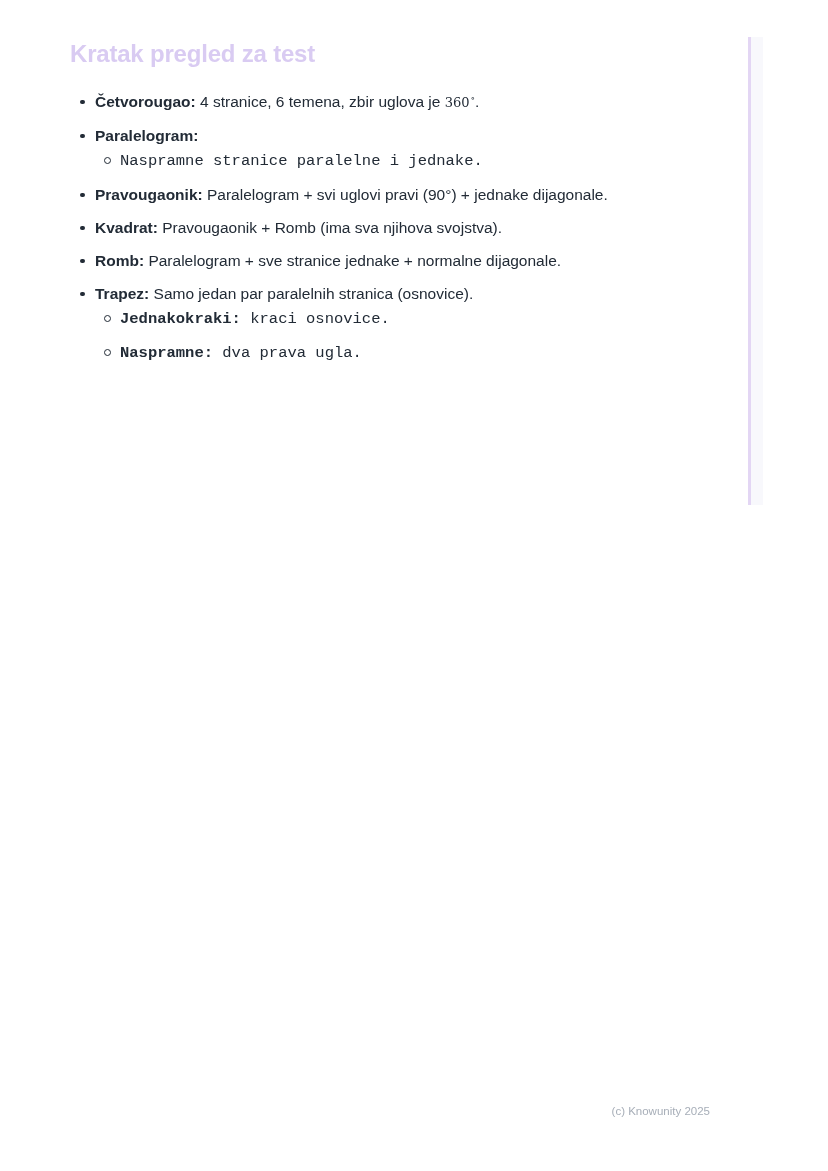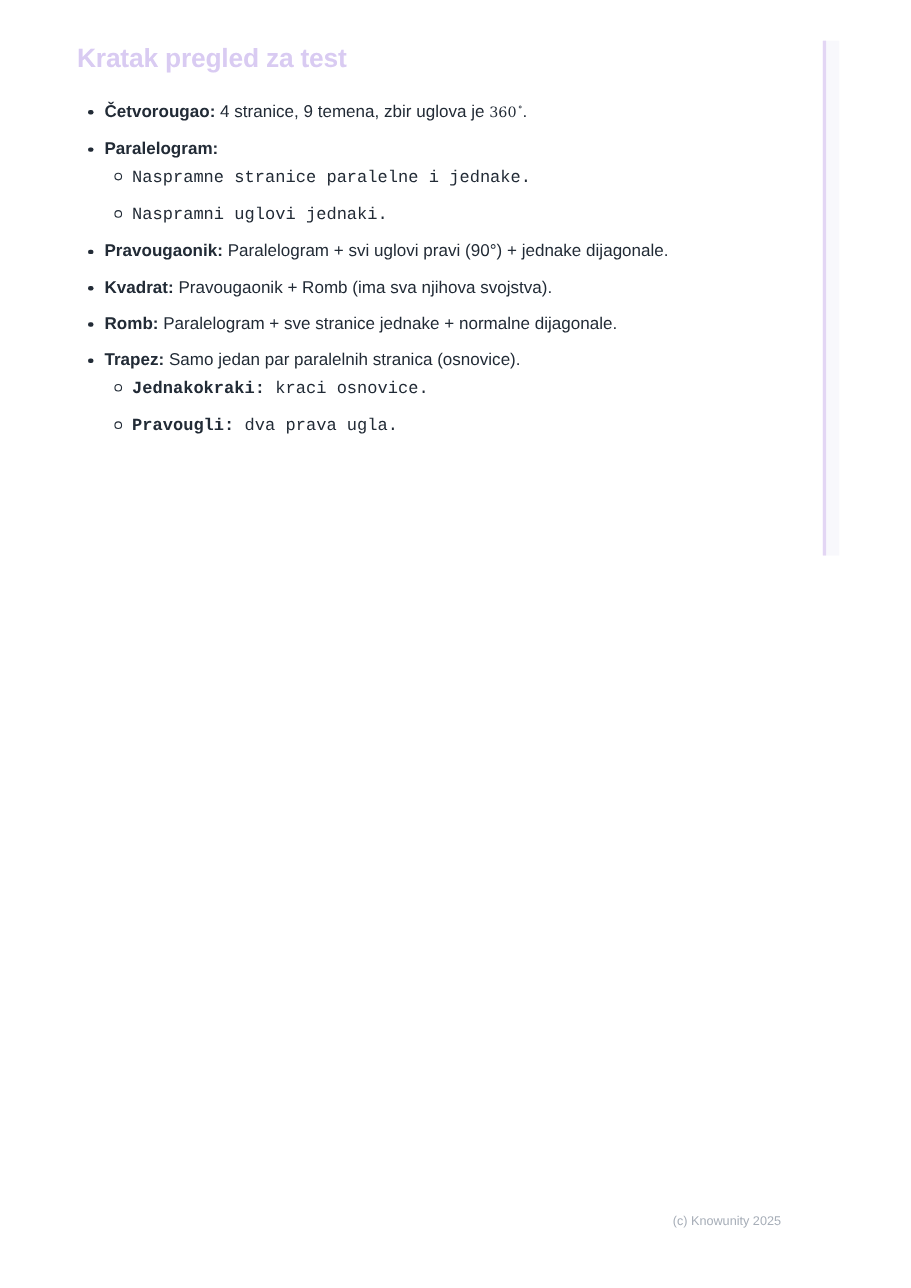--- a/index.html
+++ b/index.html
@@ -103,39 +103,38 @@
 <body>
 
 <div class="page">
 
   <div class="side-accent"></div>
 
   <h1 class="title">Kratak pregled za test</h1>
 
   <ul class="lvl1">
 
-    <li><span class="b">Četvorougao:</span><span> 4 stranice, 9 temena, zbir uglova je </span><span class="math">360</span><sup class="math-sup">∘</sup><span>.</span></li>
+    <li><span class="b">Četvorougao:</span><span> 4 stranice, 6 temena, zbir uglova je </span><span class="math">360</span><sup class="math-sup">∘</sup><span>.</span></li>
 
     <li><span class="b">Paralelogram:</span>
       <ul class="lvl2">
         <li><span>Naspramne stranice paralelne i jednake.</span></li>
-        <li><span>Naspramni uglovi jednaki.</span></li>
       </ul>
     </li>
 
     <li><span class="b">Pravougaonik:</span><span> Paralelogram + svi uglovi pravi (90°) + jednake dijagonale.</span></li>
 
     <li><span class="b">Kvadrat:</span><span> Pravougaonik + Romb (ima sva njihova svojstva).</span></li>
 
     <li><span class="b">Romb:</span><span> Paralelogram + sve stranice jednake + normalne dijagonale.</span></li>
 
     <li><span class="b">Trapez:</span><span> Samo jedan par paralelnih stranica (osnovice).</span>
       <ul class="lvl2">
         <li><span class="b">Jednakokraki:</span><span> kraci osnovice.</span></li>
-        <li><span class="b">Pravougli:</span><span> dva prava ugla.</span></li>
+        <li><span class="b">Naspramne:</span><span> dva prava ugla.</span></li>
       </ul>
     </li>
 
   </ul>
 
   <div class="footer">(c) Knowunity 2025</div>
 
 </div>
 
 </body></html>

